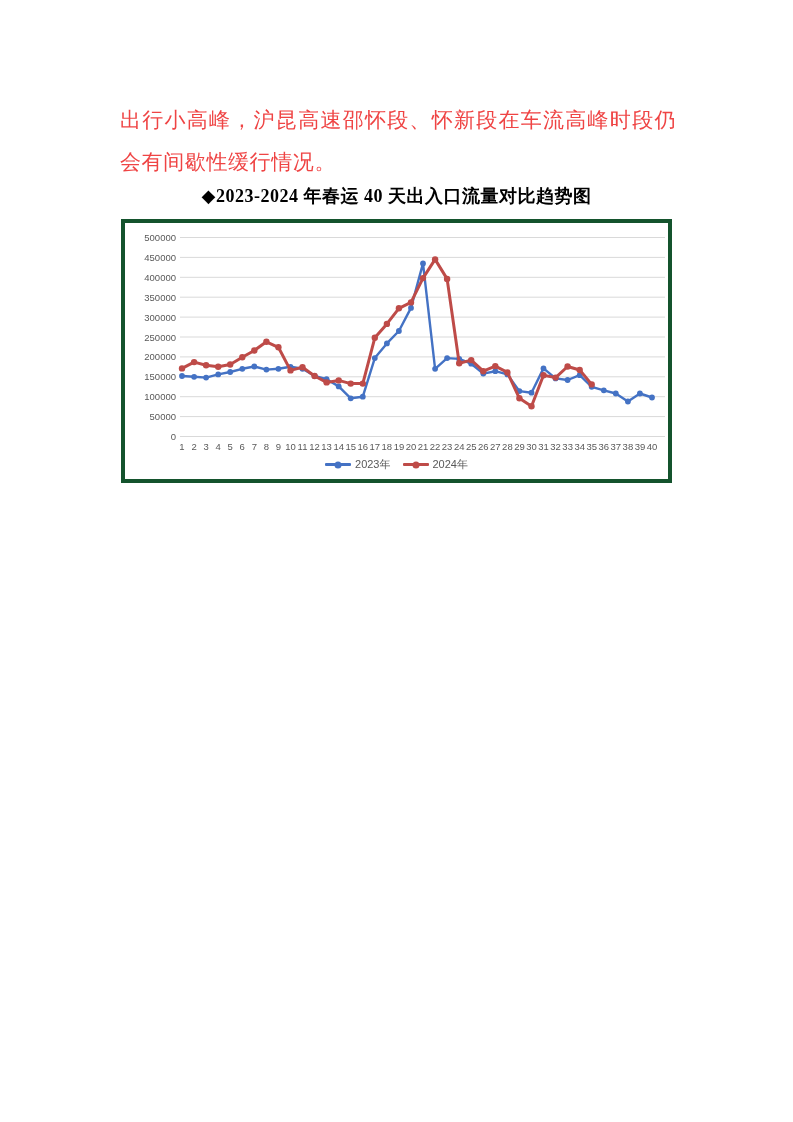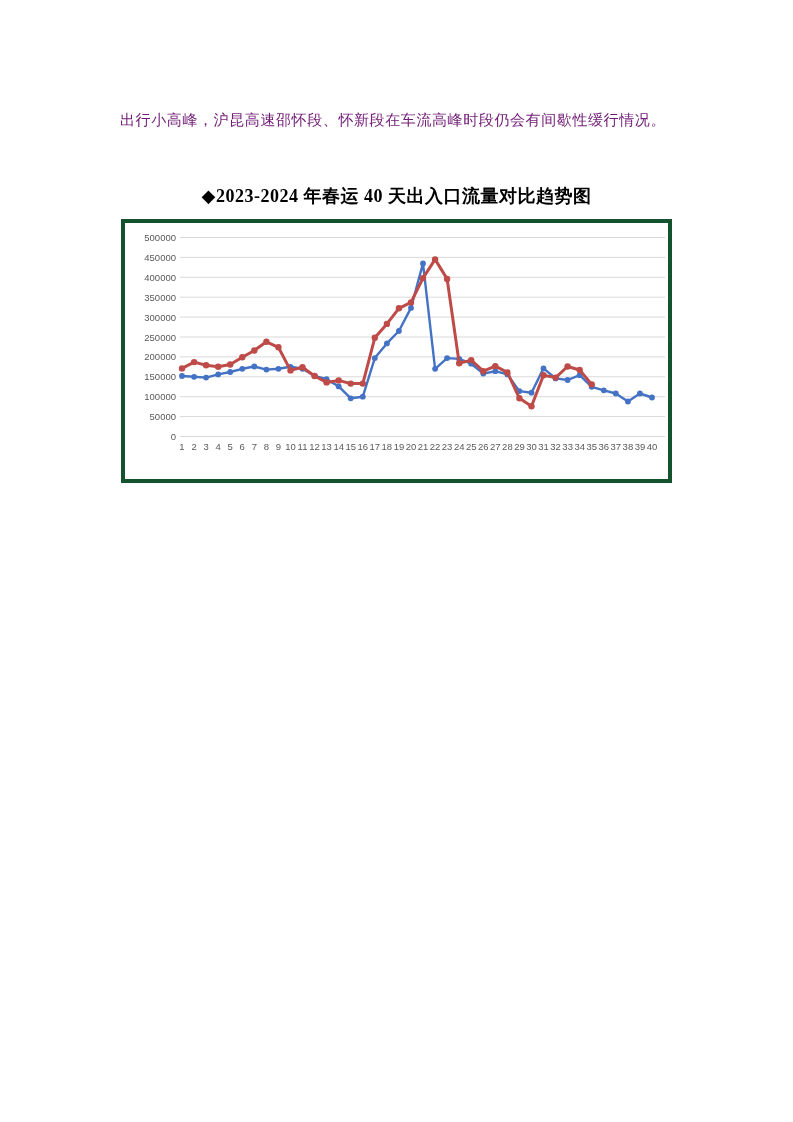--- a/index.html
+++ b/index.html
@@ -6,23 +6,23 @@
   .page{
     position:relative;
     width:793px;height:1122px;
     background:#ffffff;
     overflow:hidden;
     font-family:"Liberation Serif","DejaVu Serif",serif;
   }
   .para{
     position:absolute;
     left:120px;top:99px;width:556px;
-    font-size:15px;line-height:42px;
+    font-size:21px;line-height:42px;
     letter-spacing:0.6px;
-    color:#701a75;
+    color:#ef4444;
     text-align:justify;
   }
   .chart-title{
     position:absolute;
     left:0;top:184px;width:793px;
     text-align:center;
     font-size:18px;font-weight:700;color:#000;
     letter-spacing:0.5px;
   }
   .chart-box{
@@ -192,15 +192,25 @@
         <circle cx="382.4" cy="149.4" r="3.2" fill="#BE4B48"></circle>
         <circle cx="394.4" cy="175.3" r="3.2" fill="#BE4B48"></circle>
         <circle cx="406.5" cy="183.3" r="3.2" fill="#BE4B48"></circle>
         <circle cx="418.5" cy="152.2" r="3.2" fill="#BE4B48"></circle>
         <circle cx="430.6" cy="154.6" r="3.2" fill="#BE4B48"></circle>
         <circle cx="442.6" cy="143.5" r="3.2" fill="#BE4B48"></circle>
         <circle cx="454.7" cy="147.0" r="3.2" fill="#BE4B48"></circle>
         <circle cx="466.7" cy="161.4" r="3.2" fill="#BE4B48"></circle>
       </svg>
 
+    <div class="legend">
+      <div class="legend-item">
+        <span class="legend-swatch" style="background: rgb(68, 114, 196);"></span>
+        <span>2023年</span>
+      </div>
+      <div class="legend-item">
+        <span class="legend-swatch" style="background: rgb(190, 75, 72);"></span>
+        <span>2024年</span>
+      </div>
+    </div>
   </div>
 
 </div>
 
 </body></html>

